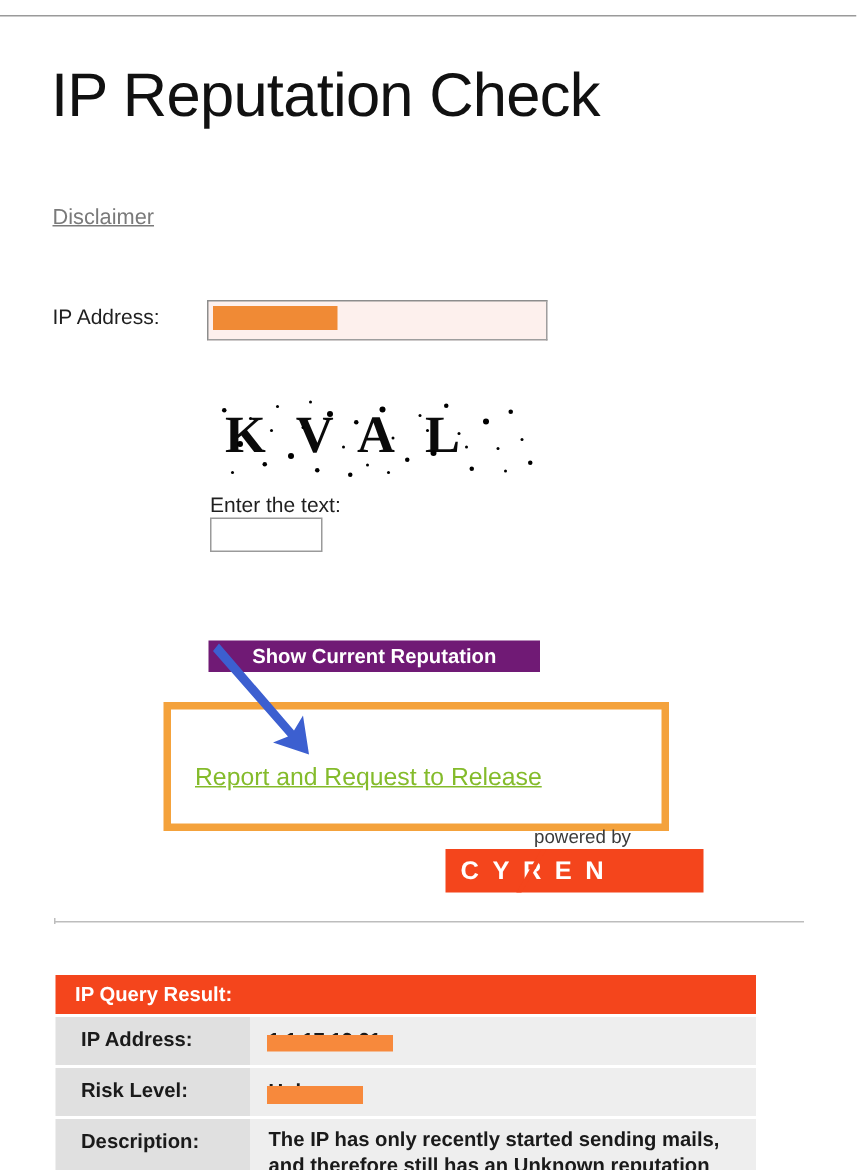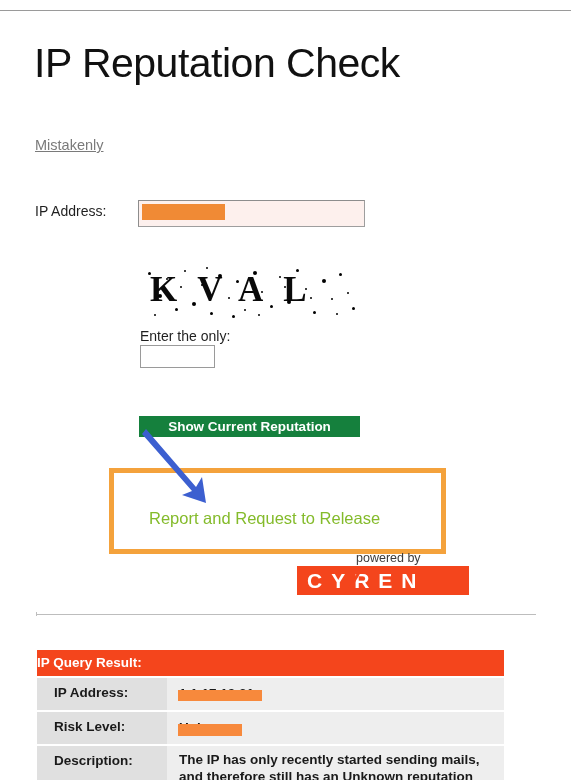--- a/index.html
+++ b/index.html
@@ -115,23 +115,23 @@
     background: #ffffff;
     border: 1px solid #9a9a9a;
     font-family: "Liberation Sans", sans-serif;
     font-size: 13px;
     padding: 0 3px;
     outline: none;
   }
 
   .submit-button {
     position: absolute;
-    left: 139px; top: 416px;
+    left: 139px; top: 427px;
     width: 221px; height: 21px;
-    background: #15803d;
+    background: #701a75;
     border: none;
     color: #ffffff;
     font-family: "Liberation Sans", sans-serif;
     font-weight: bold;
     font-size: 13.5px;
     line-height: 21px;
     text-align: center;
     cursor: pointer;
     padding: 0;
   }
@@ -139,25 +139,26 @@
   .highlight-box {
     position: absolute;
     left: 109px; top: 468px;
     width: 337px; height: 86px;
     border: 5px solid #f4a23c;
     background: transparent;
   }
 
   .release-link {
     position: absolute;
-    left: 149px; top: 508px;
+    left: 130px; top: 508px;
     width: 270px;
     font-size: 16.5px;
     line-height: 20px;
     color: #84bb2b;
+    text-decoration: underline;
     cursor: pointer;
   }
 
   .arrow-svg {
     position: absolute;
     left: 140px; top: 425px;
     width: 80px; height: 85px;
     pointer-events: none;
   }
 
@@ -174,21 +175,21 @@
     left: 297px; top: 566px;
     width: 172px; height: 29px;
     background: #f4451c;
     overflow: hidden;
   }
   .cyren-text {
     position: absolute;
     left: 10px; top: 2px;
     font-family: "Liberation Sans", sans-serif;
     font-weight: bold;
-    font-size: 21px;
+    font-size: 17px;
     letter-spacing: 9px;
     color: #ffffff;
     line-height: 25px;
   }
   .cyren-slash {
     position: absolute;
     left: 55px; top: -6px;
     width: 3px; height: 44px;
     background: #f4451c;
     transform: rotate(30deg);
@@ -214,20 +215,21 @@
     left: 37px; top: 650px;
     width: 467px;
   }
   .result-header {
     background: #f4451c;
     color: #ffffff;
     font-weight: bold;
     font-size: 13.5px;
     height: 26px;
     line-height: 26px;
+    padding-left: 13px;
     width: 467px;
   }
   .result-row { display: flex; margin-top: 2px; }
   .result-label {
     width: 130px;
     background: #e0e0e0;
     font-weight: bold;
     font-size: 13.5px;
     color: #1a1a1a;
     padding: 7px 0 7px 17px;
@@ -263,21 +265,21 @@
 </head>
 <body>
 
 <div id="page">
 
   <div class="top-rule"></div>
 
   <h1 class="page-title">IP Reputation Check</h1>
 
 
-  <a class="disclaimer-link">Mistakenly</a>
+  <a class="disclaimer-link">Disclaimer</a>
 
   <div class="ip-label">IP Address:</div>
 
   <div class="ip-input-wrap">
     <input class="ip-input" type="text" value="1.1.1.1.24" style="">
     <div class="redact-ip"></div>
   </div>
 
   <div class="captcha">
     <div class="captcha-text">KVAL</div>
@@ -309,21 +311,21 @@
     <span class="noise" style="left:14px; top:50px; width:2px; height:2px;"></span>
     <span class="noise" style="left:40px; top:22px; width:2px; height:2px;"></span>
     <span class="noise" style="left:66px; top:3px;  width:2px; height:2px;"></span>
     <span class="noise" style="left:92px; top:51px; width:3px; height:3px;"></span>
     <span class="noise" style="left:118px;top:50px; width:2px; height:2px;"></span>
     <span class="noise" style="left:144px;top:22px; width:2px; height:2px;"></span>
     <span class="noise" style="left:170px;top:33px; width:2px; height:2px;"></span>
     <span class="noise" style="left:196px;top:49px; width:2px; height:2px;"></span>
   </div>
 
-  <div class="captcha-label">Enter the only:</div>
+  <div class="captcha-label">Enter the text:</div>
   <input class="captcha-input" type="text" value="" style="">
 
   <button class="submit-button">Show Current Reputation</button>
 
   <div class="highlight-box"></div>
 
   <svg class="arrow-svg" viewBox="0 0 80 85">
     <path d="M6 4 L56 62 L62 52 L66 78 L42 70 L52 66 L2 9 Z" fill="#3c5fd0"></path>
   </svg>
 

